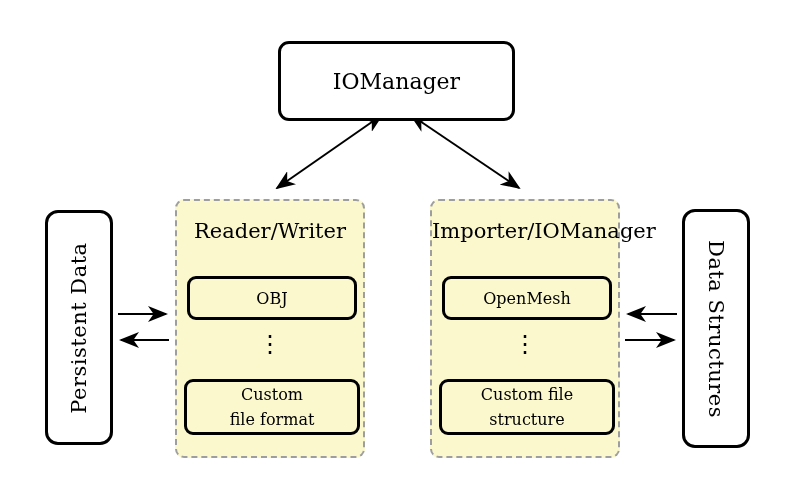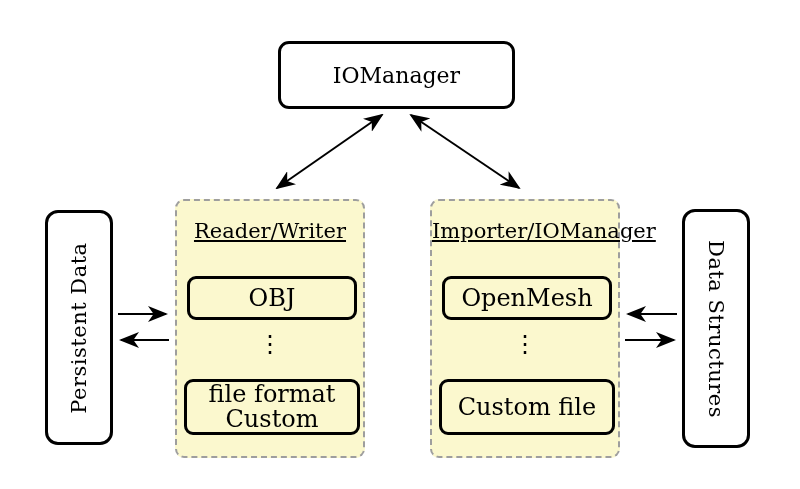--- a/index.html
+++ b/index.html
@@ -19,21 +19,21 @@
   .arrows {
     position: absolute;
     left: 0; top: 0;
     width: 800px; height: 489px;
     pointer-events: none;
   }
   
   .io-box {
     position: absolute;
     left: 278px; top: 41px;
-    width: 237px; height: 68px;
+    width: 237px; height: 80px;
     box-sizing: border-box;
     border: 3px solid #000;
     border-radius: 11px;
     background: #ffffff;
     display: flex;
     align-items: center;
     justify-content: center;
     font-size: 22px;
   }
   
@@ -48,33 +48,32 @@
   }
   .panel-left  { left: 175px; }
   .panel-right { left: 430px; }
   .panel-title {
     position: absolute;
     left: 0; top: 18px;
     width: 100%;
     text-align: center;
     font-size: 21px;
     white-space: nowrap;
-    text-decoration: underline;
   }
   .inner-box {
     position: absolute;
     box-sizing: border-box;
     border: 3px solid #000;
     border-radius: 9px;
     background: #FBF8CE;
     display: flex;
     flex-direction: column;
     align-items: center;
     justify-content: center;
-    font-size: 24px;
+    font-size: 16px;
     line-height: 25px;
     text-align: center;
   }
   .inner-top    { left: 10px; top: 75px;  width: 170px; height: 44px; }
   .inner-bottom { left: 7px;  top: 178px; width: 176px; height: 56px; }
   .dots {
     position: absolute;
     left: 0; top: 126px;
     width: 100%;
     text-align: center;
@@ -134,33 +133,34 @@
     <span>IOManager</span>
   </div>
 
   <div class="panel panel-left">
     <div class="panel-title">Reader/Writer</div>
     <div class="inner-box inner-top">
       <span>OBJ</span>
     </div>
     <div class="dots">⋮</div>
     <div class="inner-box inner-bottom">
+      <div>Custom</div>
       <div>file format</div>
-      <div>Custom</div>
     </div>
   </div>
 
   <div class="panel panel-right">
     <div class="panel-title">Importer/IOManager</div>
     <div class="inner-box inner-top">
       <span>OpenMesh</span>
     </div>
     <div class="dots">⋮</div>
     <div class="inner-box inner-bottom">
       <div>Custom file</div>
+      <div>structure</div>
     </div>
   </div>
 
   <div class="side-box side-left">
     <span class="vtext rot-ccw">Persistent Data</span>
   </div>
 
   <div class="side-box side-right">
     <span class="vtext rot-cw">Data Structures</span>
   </div>

